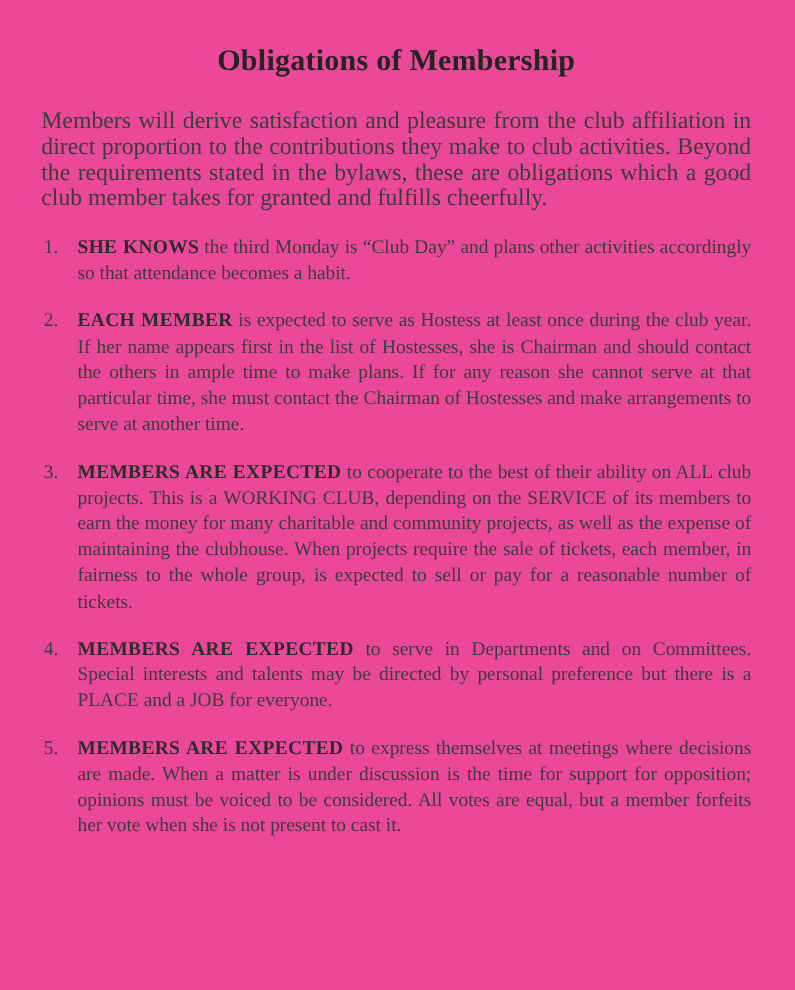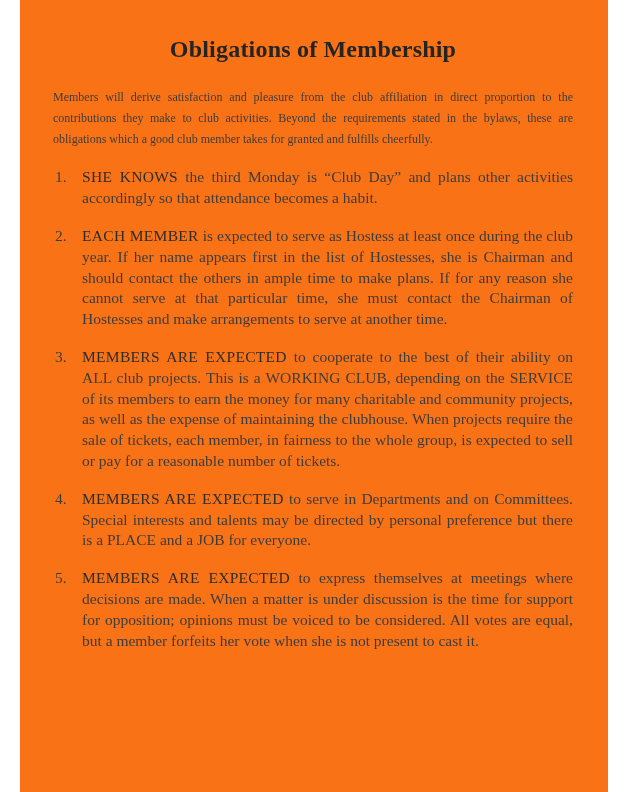--- a/index.html
+++ b/index.html
@@ -2,41 +2,40 @@
 <html><head>
 <meta charset="utf-8">
 <style>
   html, body {
     margin: 0;
     padding: 0;
     background: #ffffff;
   }
   .page {
     position: relative;
-    width: 588px;
+    width: 636px;
     height: 792px;
     box-sizing: border-box;
-    background: #f97316;
+    background: #ec4899;
     padding: 36px 35px 0 33px;
     font-family: "Liberation Serif", serif;
     color: #3c3c3c;
     overflow: hidden;
-    margin-left: 20px;
   }
   .doc-title {
     text-align: center;
     font-size: 24px;
     font-weight: bold;
     color: #242424;
     margin: 0 0 24px 0;
     letter-spacing: 0.2px;
   }
   .intro {
     text-align: justify;
-    font-size: 12px;
+    font-size: 19px;
     line-height: 20.8px;
     margin: 0 0 18px 0;
   }
   ol.obligations {
     list-style: none;
     margin: 15px 0 0 0;
     padding: 0 0 0 2px;
   }
   .item {
     display: flex;
@@ -46,21 +45,21 @@
   }
   .item-number {
     width: 27px;
     flex: none;
   }
   .item-body {
     flex: 1;
     text-align: justify;
   }
   .item-lead {
-    font-weight: normal;
+    font-weight: bold;
     letter-spacing: 0.3px;
     color: #2c2c2c;
   }
 </style>
 </head>
 <body>
 
 <div class="page">
 
   <h1 class="doc-title">Obligations of Membership</h1>

